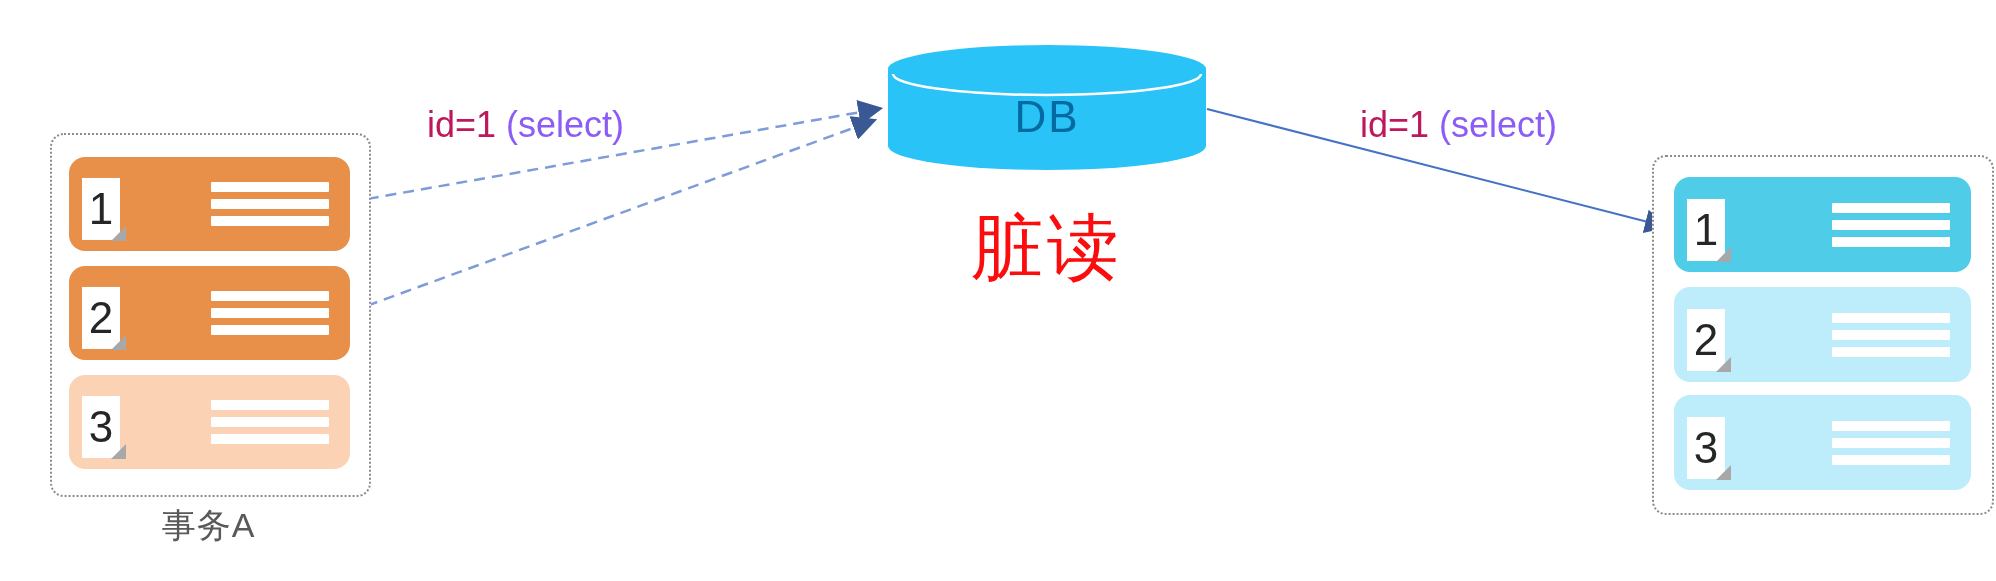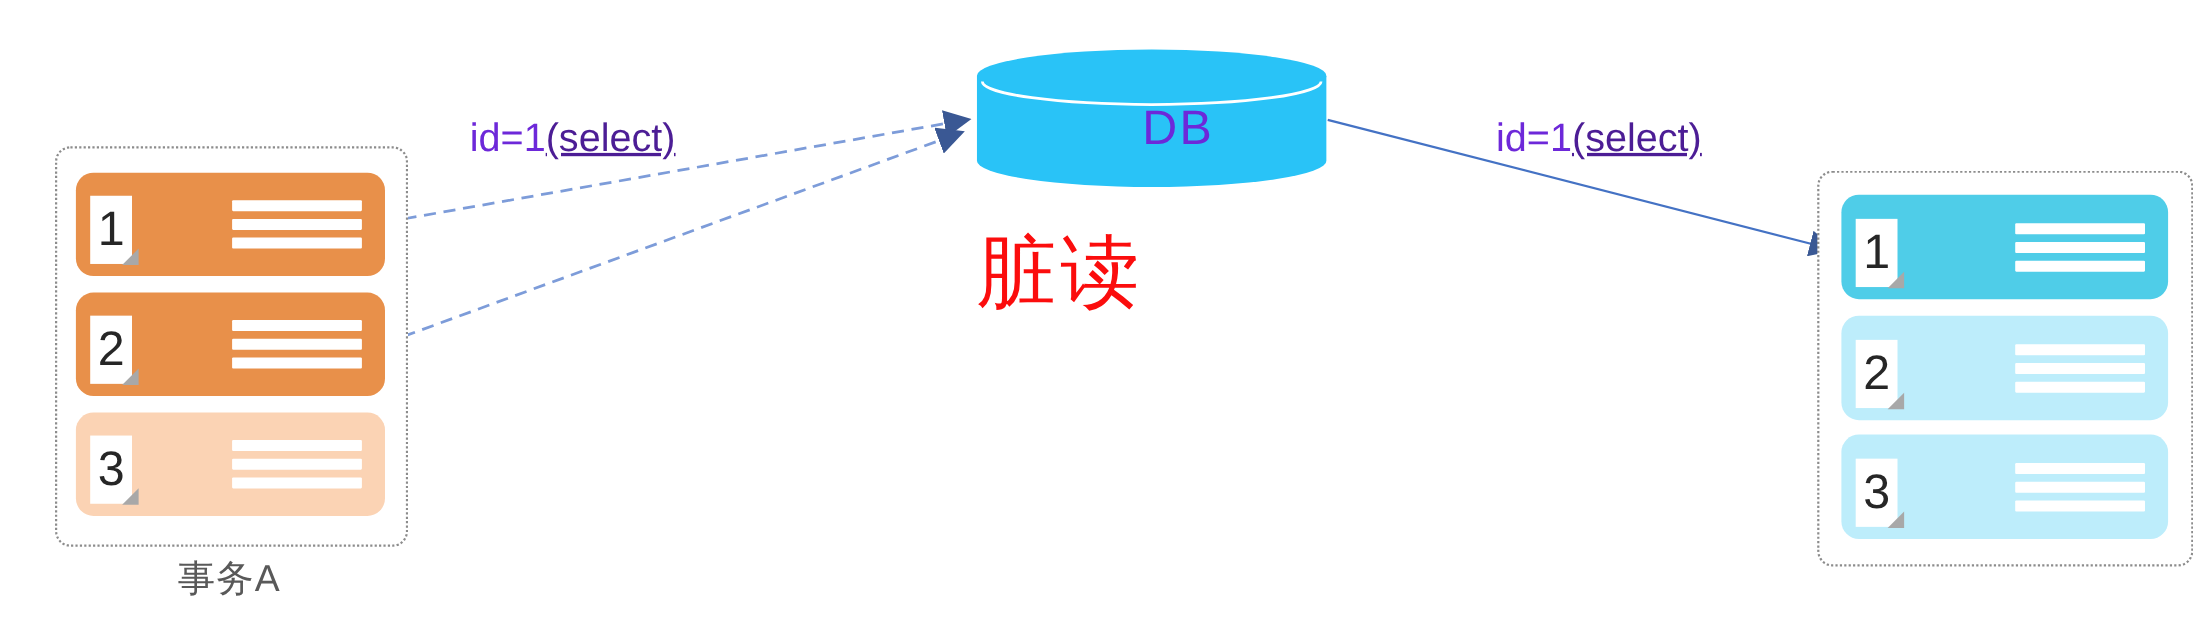--- a/index.html
+++ b/index.html
@@ -43,31 +43,31 @@
   .bars{
     position:absolute;right:21px;top:50%;transform:translateY(-50%);
     display:flex;flex-direction:column;gap:7px;
   }
   .bars span{display:block;width:118px;height:10px;background:#ffffff;border-radius:1px;}
   
   .db-wrap{position:absolute;left:888px;top:44px;width:318px;height:132px;}
   .db-text{
     position:absolute;left:888px;top:92px;width:318px;height:50px;
     display:flex;align-items:center;justify-content:center;
-    color:#6d28d9;font-size:44px;letter-spacing:2px;margin-left:24px;
+    color:#0369a1;font-size:44px;letter-spacing:2px;
   }
   
   .dirty-read{
-    position:absolute;left:888px;top:200px;width:318px;text-align:left;
+    position:absolute;left:888px;top:200px;width:318px;text-align:center;
     color:#fb0d0d;font-size:72px;font-weight:500;letter-spacing:4px;white-space:nowrap;
   }
   
   .arrow-label{position:absolute;font-size:36px;white-space:nowrap;}
-  .arrow-label .plain{color:#6d28d9;}
-  .arrow-label .op{color:#4c1d95;margin-left:0;text-decoration:underline;}
+  .arrow-label .plain{color:#be185d;}
+  .arrow-label .op{color:#8b5cf6;margin-left:10px;}
   .lbl-a-select{left:427px;top:104px;}
   .lbl-a-update{left:432px;top:281px;}
   .lbl-b-select{left:1360px;top:104px;}
   
   .arrows{position:absolute;left:0;top:0;width:1996px;height:581px;pointer-events:none;}
 </style>
 </head>
 <body>
 
 <div class="canvas">

